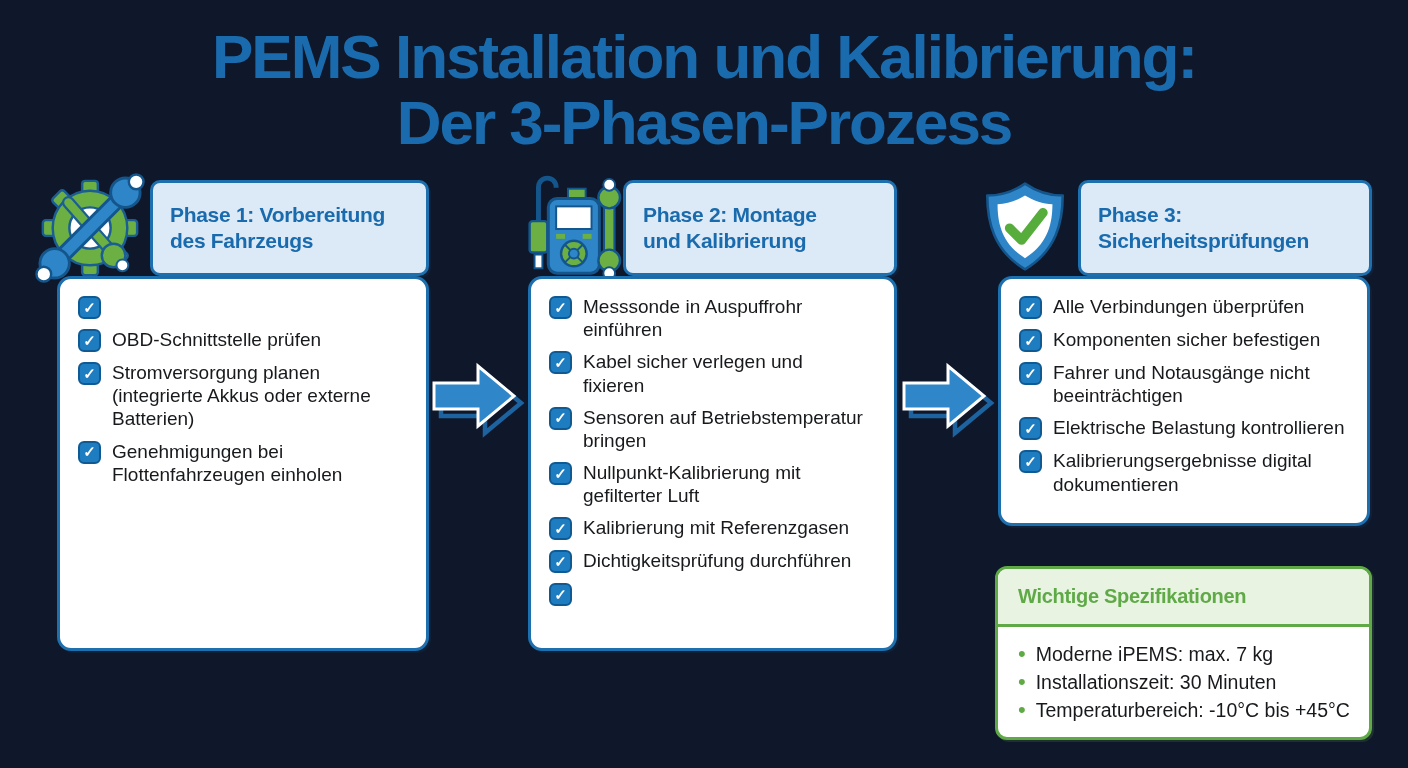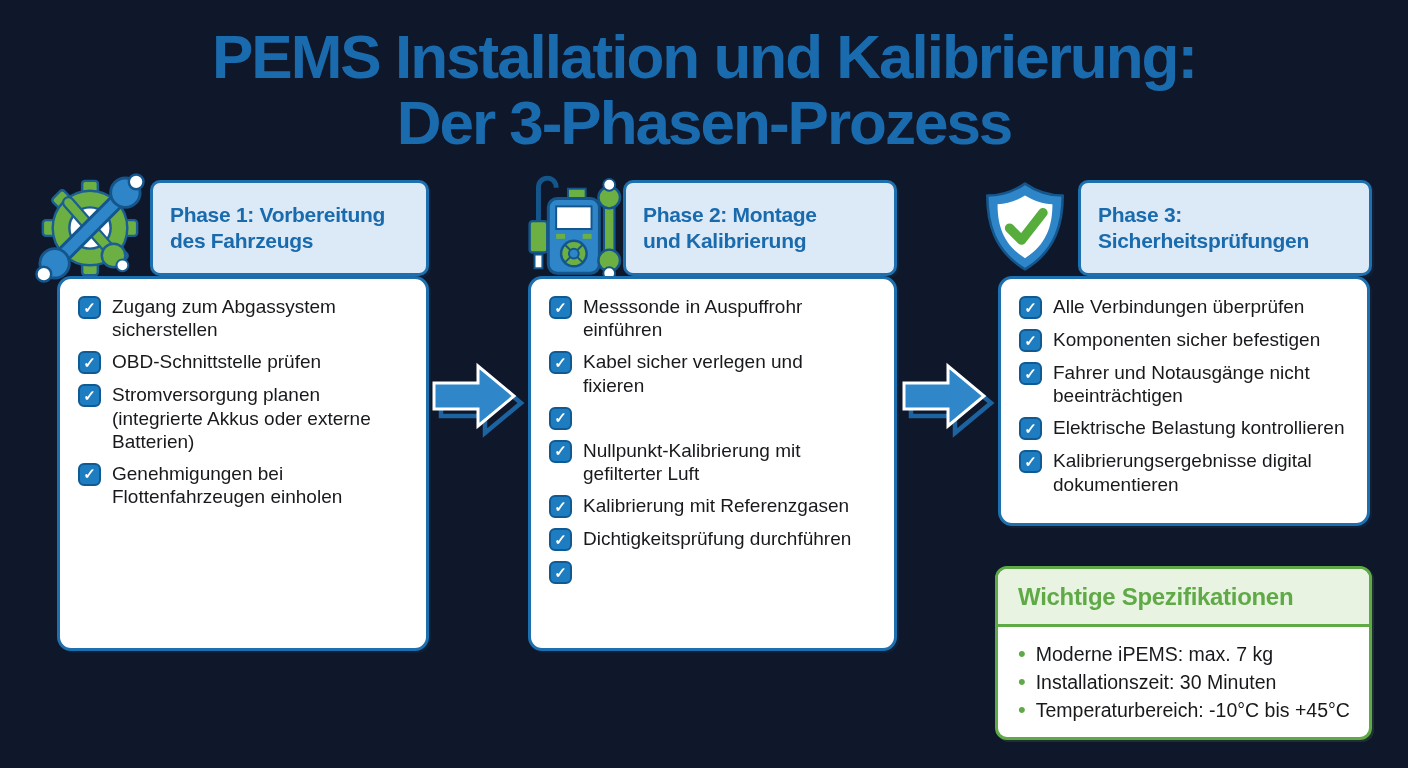--- a/index.html
+++ b/index.html
@@ -54,21 +54,21 @@
   #arrow-1{left:426px;}
   #arrow-2{left:896px;}
   .spec-box{
     position:absolute;left:995px;top:566px;width:377px;height:174px;box-sizing:border-box;
     background:#ffffff;border:3px solid var(--green,#5faa46);border-radius:12px;overflow:hidden;
     box-shadow:2px 2px 0 rgba(95,170,70,0.18);
   }
   .spec-header{
     background:var(--spec-bg,#e8f3e2);border-bottom:3px solid var(--green,#5faa46);
     height:55px;display:flex;align-items:center;padding-left:20px;
-    font-size:24px;font-weight:bold;letter-spacing:-0.3px;color:var(--green,#5faa46);
+    font-size:20px;font-weight:bold;letter-spacing:-0.3px;color:var(--green,#5faa46);
   }
   .spec-list{list-style:none;margin:0;padding:13px 10px 0 20px;}
   .spec-list li{display:flex;align-items:flex-start;font-size:19.5px;line-height:28px;color:var(--text-dark,#17191c);}
   .bullet{color:var(--green,#5faa46);font-size:22px;margin-right:10px;line-height:28px;}
 </style>
 </head>
 <body>
 
 <div class="canvas">
 
@@ -99,22 +99,20 @@
       <circle cx="9" cy="103" r="7.5" fill="#ffffff" stroke="#14568c" stroke-width="2.5"></circle>
       <circle cx="92" cy="20" r="15" fill="#2e86c8" stroke="#14568c" stroke-width="3"></circle>
       <circle cx="103" cy="9" r="7.5" fill="#ffffff" stroke="#14568c" stroke-width="2.5"></circle>
     </svg>
     <div class="phase-header">Phase 1: Vorbereitung
 des Fahrzeugs</div>
     <div class="phase-body">
       <ul class="checklist">
         <li>
           <span class="checkbox">✓</span>
-          <span class="item-text">Zugang zum Abgassystem
-sicherstellen</span>
         </li>
         <li>
           <span class="checkbox">✓</span>
           <span class="item-text">OBD-Schnittstelle prüfen</span>
         </li>
         <li>
           <span class="checkbox">✓</span>
           <span class="item-text">Stromversorgung planen
 (integrierte Akkus oder externe
 Batterien)</span>
@@ -163,20 +161,22 @@
           <span class="item-text">Messsonde in Auspuffrohr
 einführen</span>
         </li>
         <li>
           <span class="checkbox">✓</span>
           <span class="item-text">Kabel sicher verlegen und
 fixieren</span>
         </li>
         <li>
           <span class="checkbox">✓</span>
+          <span class="item-text">Sensoren auf Betriebstemperatur
+bringen</span>
         </li>
         <li>
           <span class="checkbox">✓</span>
           <span class="item-text">Nullpunkt-Kalibrierung mit
 gefilterter Luft</span>
         </li>
         <li>
           <span class="checkbox">✓</span>
           <span class="item-text">Kalibrierung mit Referenzgasen</span>
         </li>

